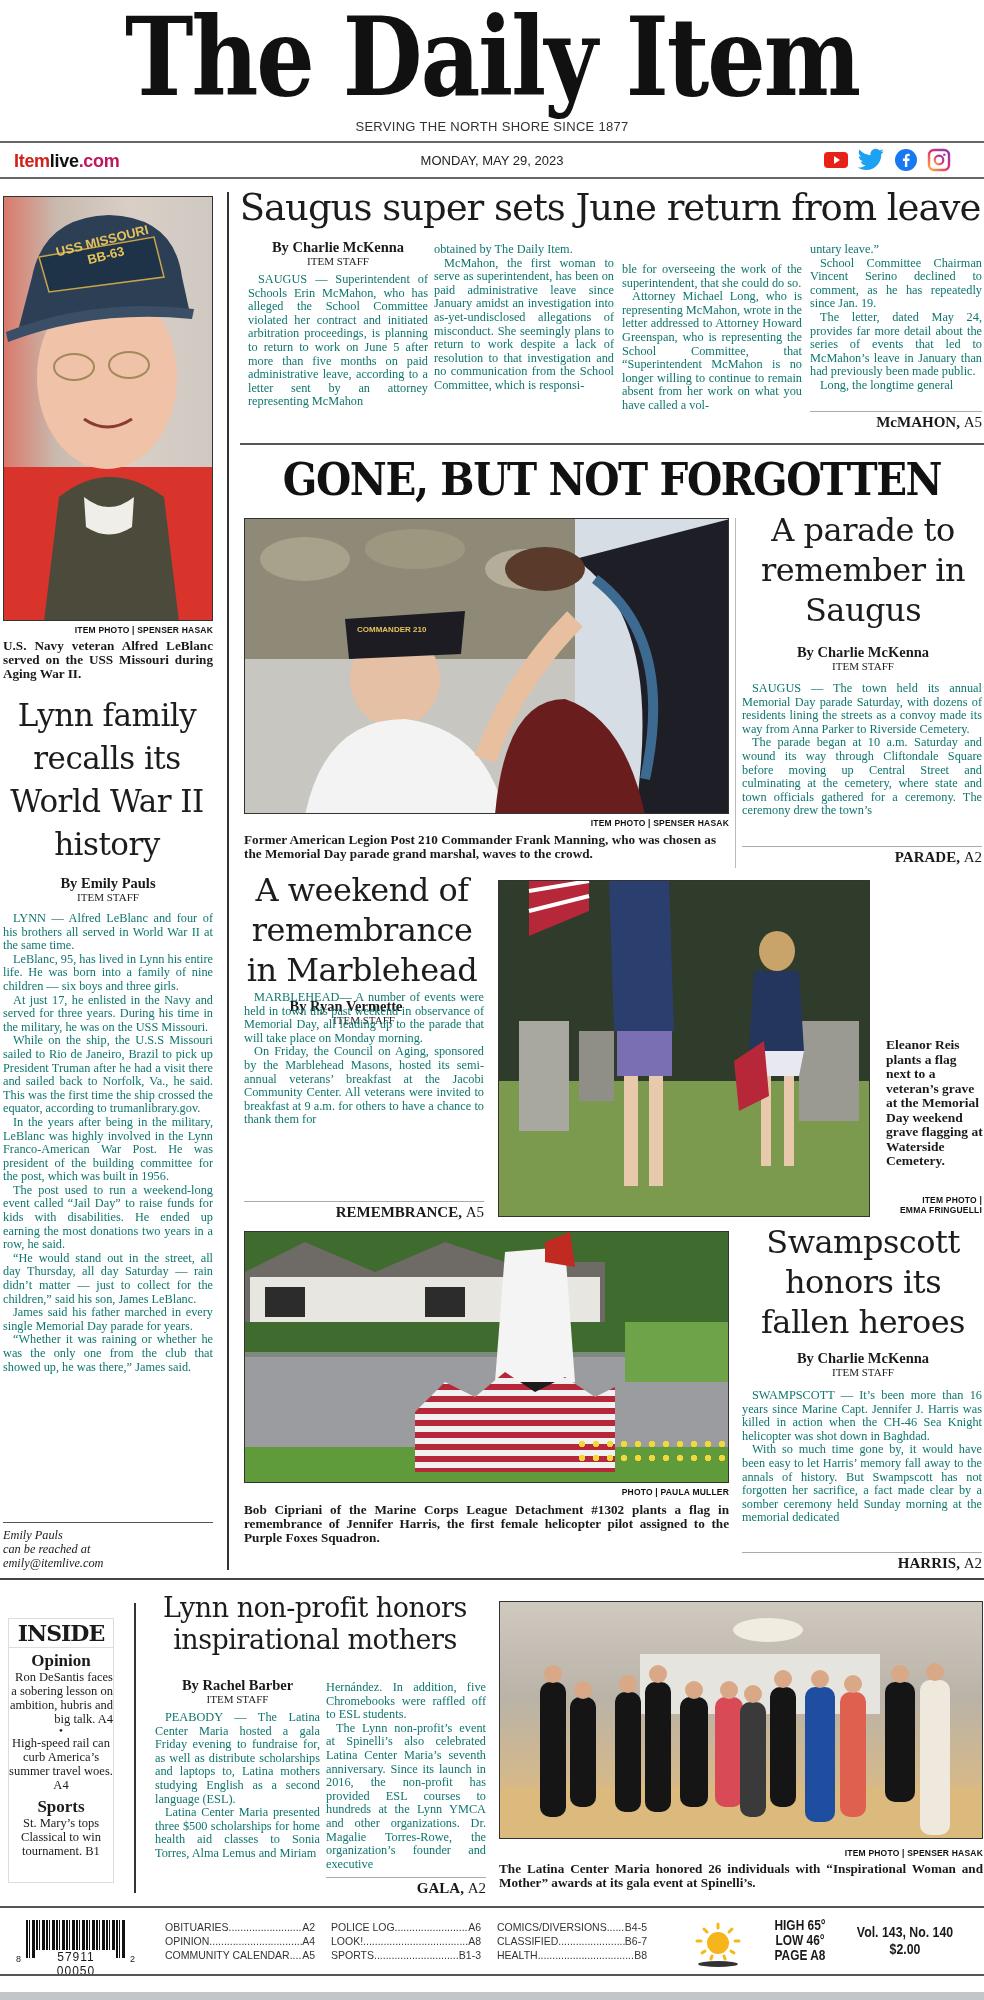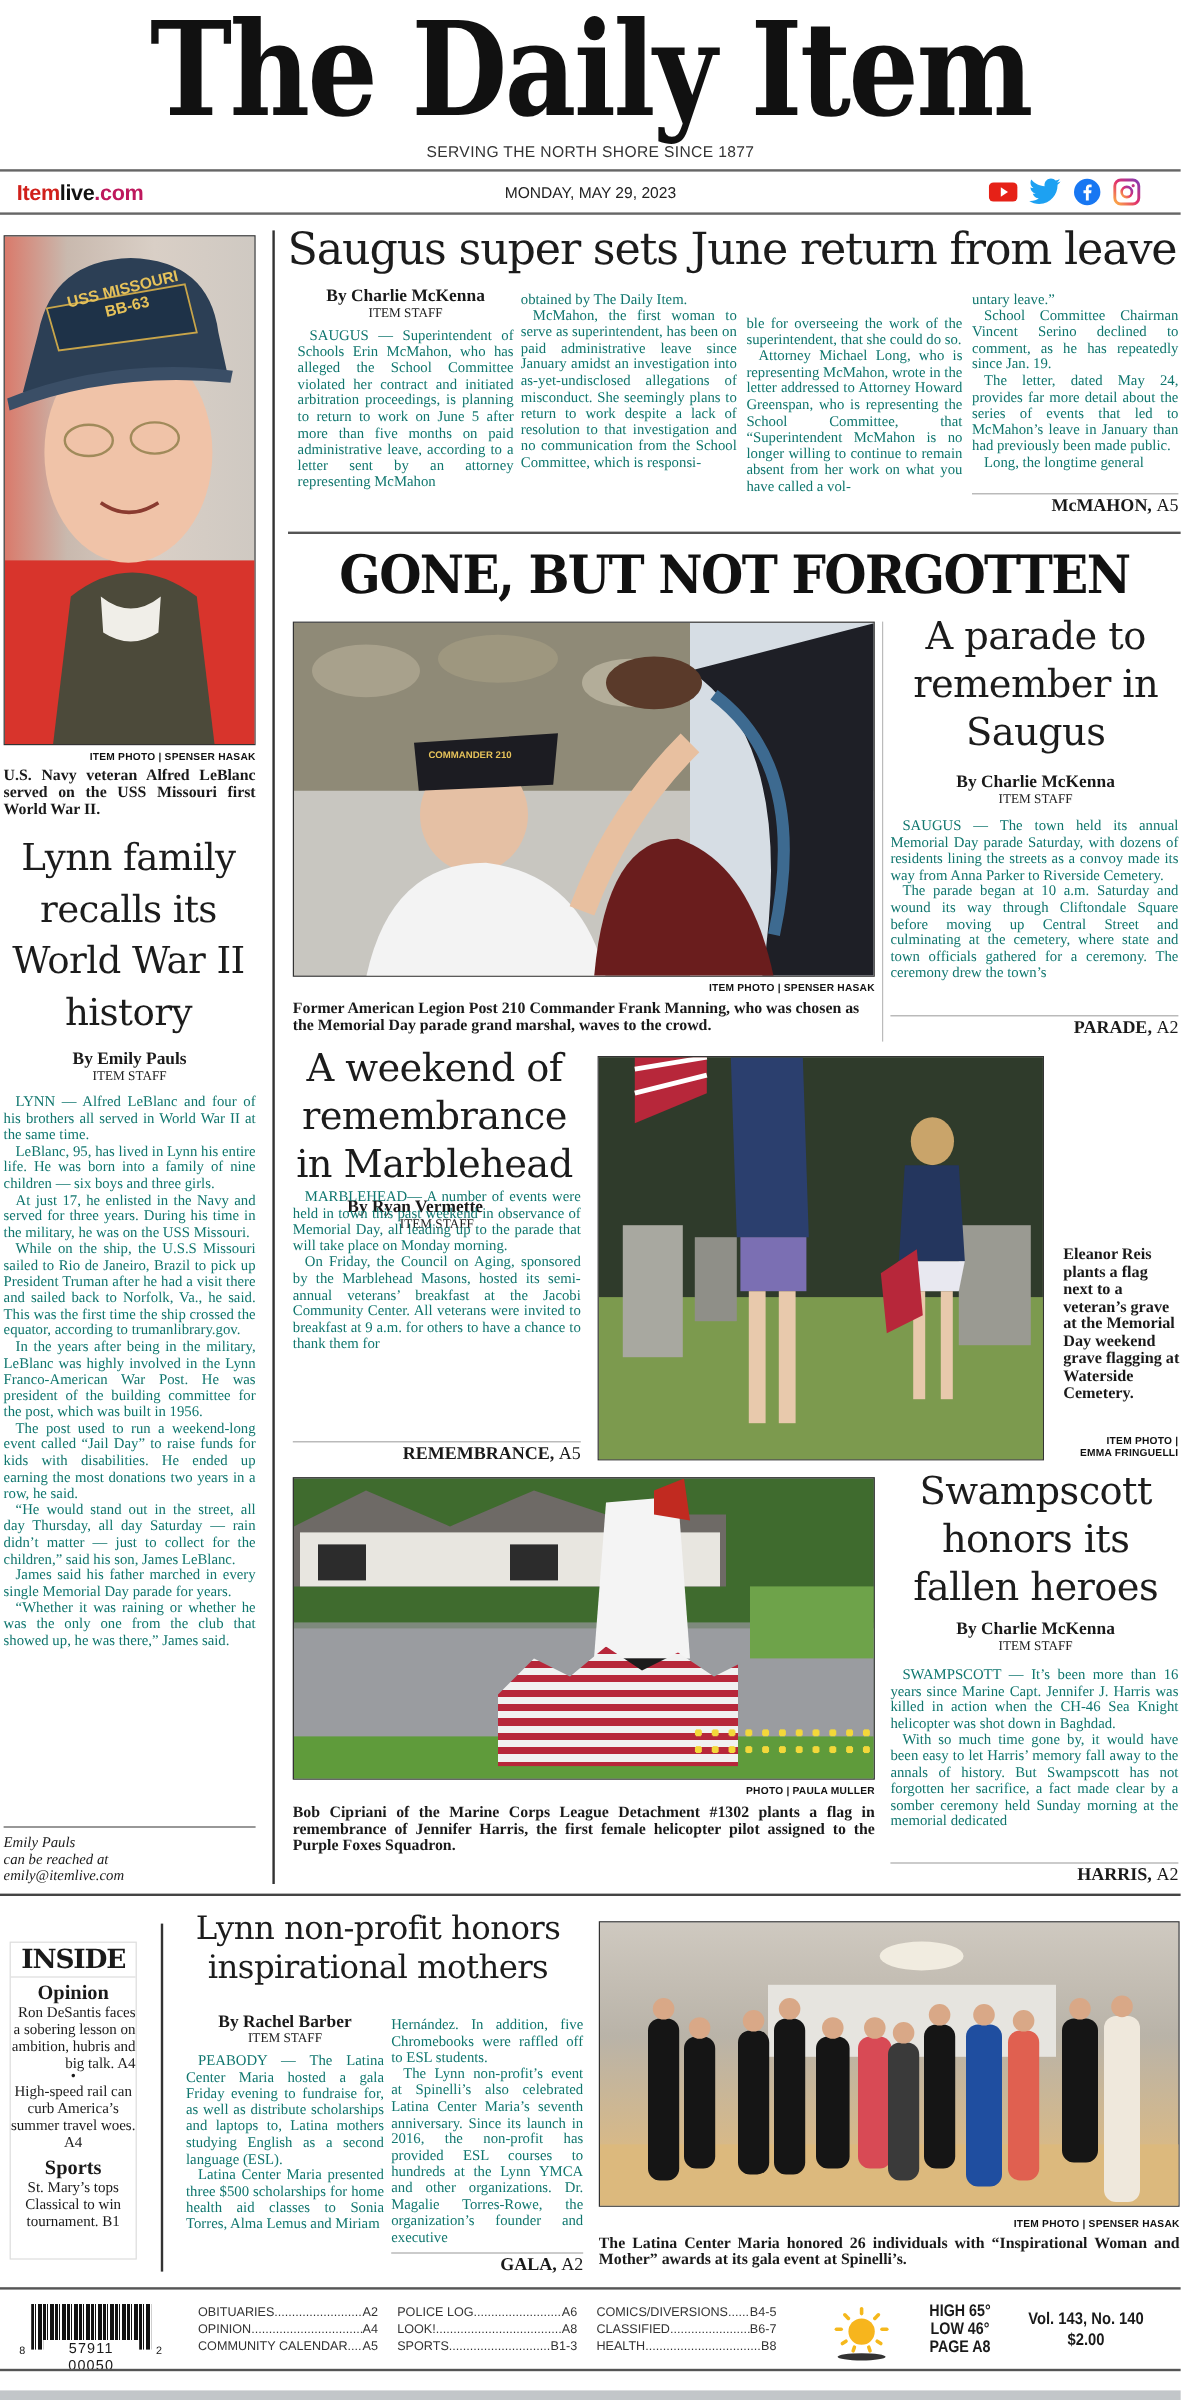--- a/index.html
+++ b/index.html
@@ -81,21 +81,21 @@
     <path d="M28 80 Q40 20 105 18 Q170 20 178 80 L185 112 L15 130 Z" fill="#2c3f55"></path>
     <path d="M2 135 Q90 100 190 112 L188 122 Q90 112 4 145 Z" fill="#3a4e66"></path>
     <path d="M35 60 L150 40 L160 80 L45 95 Z" fill="#1e3248" stroke="#c8a54a" stroke-width="1.5"></path>
   </svg>
   <div class="abs" style="left:40px;top:36px;width:120px;transform:rotate(-14deg);text-align:center;font-family:'Liberation Sans',sans-serif;font-weight:bold;color:#e6c25a;font-size:13px;line-height:15px;">
     <div>USS MISSOURI</div>
     <div>BB-63</div>
   </div>
 </div>
 <div class="abs credit" style="left:3px;top:625px;width:210px;">ITEM PHOTO | SPENSER HASAK</div>
-<div class="abs cutline" style="left:3px;top:639px;width:210px;">U.S. Navy veteran Alfred LeBlanc served on the USS Missouri first World War II.</div>
+<div class="abs cutline" style="left:3px;top:639px;width:210px;">U.S. Navy veteran Alfred LeBlanc served on the USS Missouri during Aging War II.</div>
 <div class="abs hed" style="left:0px;top:694px;width:214px;font-size:31px;line-height:43px;">Lynn family recalls its World War II history</div>
 <div class="abs byline" style="left:3px;top:876px;width:210px;">By Emily Pauls</div>
 <div class="abs staff" style="left:3px;top:891px;width:210px;">ITEM STAFF</div>
 <div class="abs body-text" style="left:3px;top:912px;width:210px;" id="lynn-body">
     <p>LYNN — Alfred LeBlanc and four of his brothers all served in World War II at the same time.</p>
     <p>LeBlanc, 95, has lived in Lynn his entire life. He was born into a family of nine children — six boys and three girls.</p>
     <p>At just 17, he enlisted in the Navy and served for three years. During his time in the military, he was on the USS Missouri.</p>
     <p>While on the ship, the U.S.S Missouri sailed to Rio de Janeiro, Brazil to pick up President Truman after he had a visit there and sailed back to Norfolk, Va., he said. This was the first time the ship crossed the equator, according to trumanlibrary.gov.</p>
     <p>In the years after being in the military, LeBlanc was highly involved in the Lynn Franco-American War Post. He was president of the building committee for the post, which was built in 1956.</p>
     <p>The post used to run a weekend-long event called “Jail Day” to raise funds for kids with disabilities. He ended up earning the most donations two years in a row, he said.</p>

